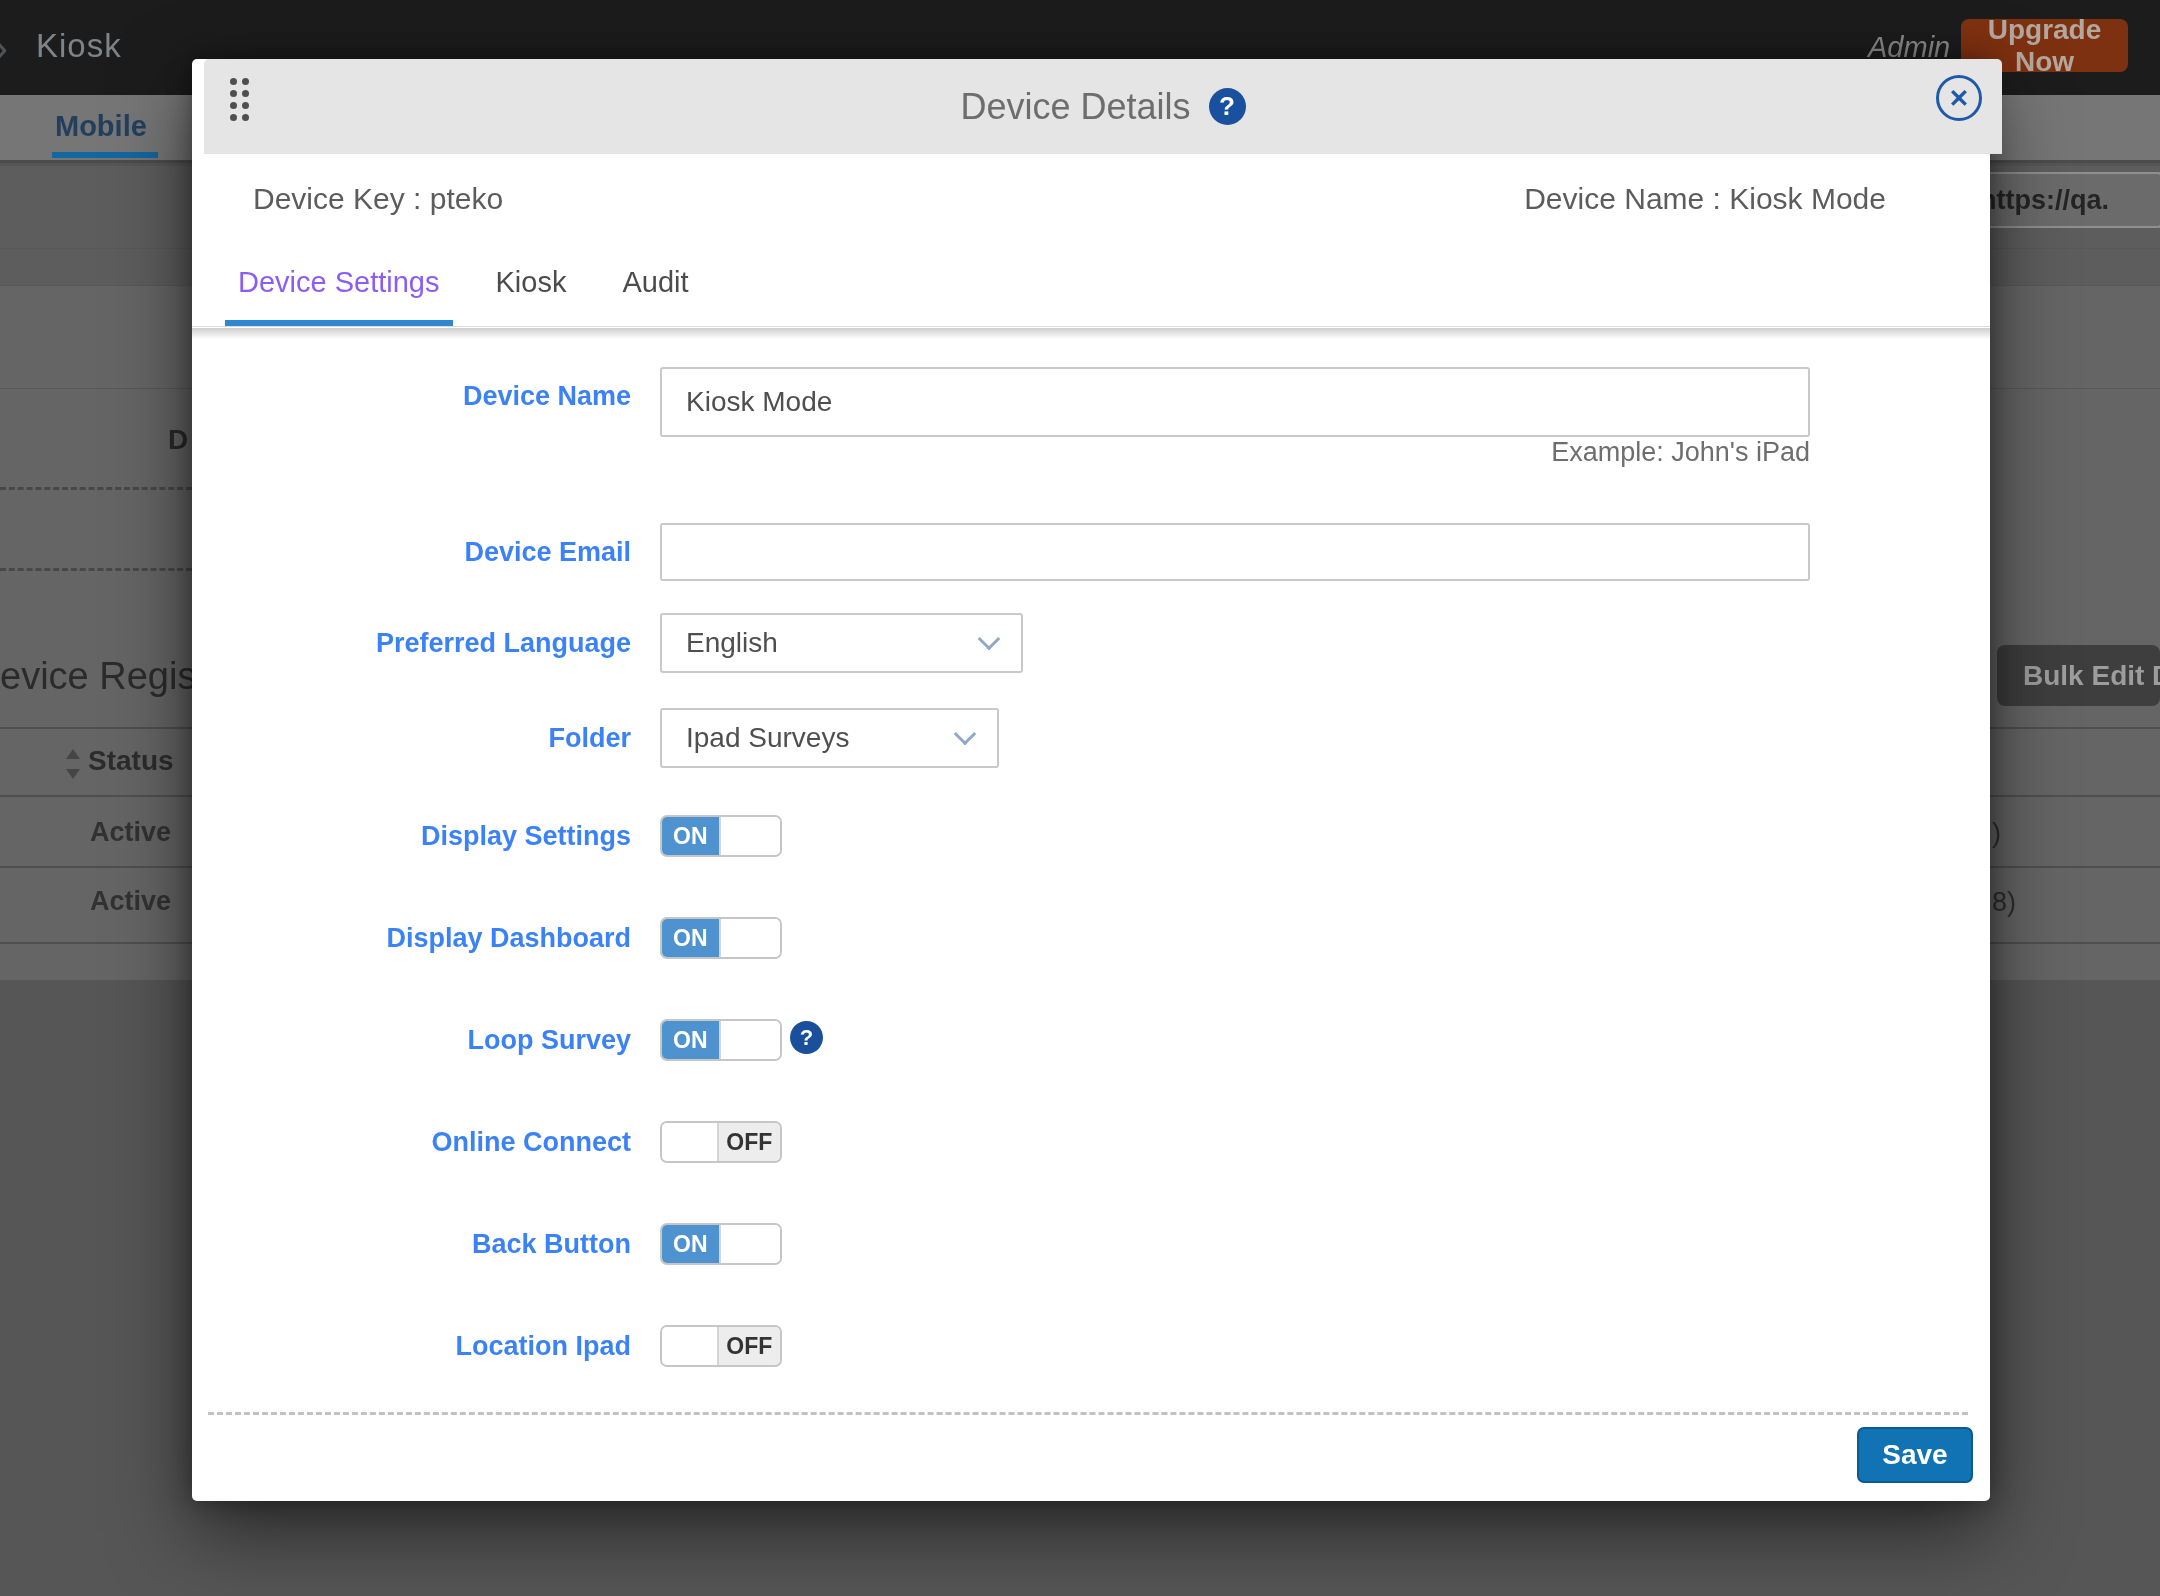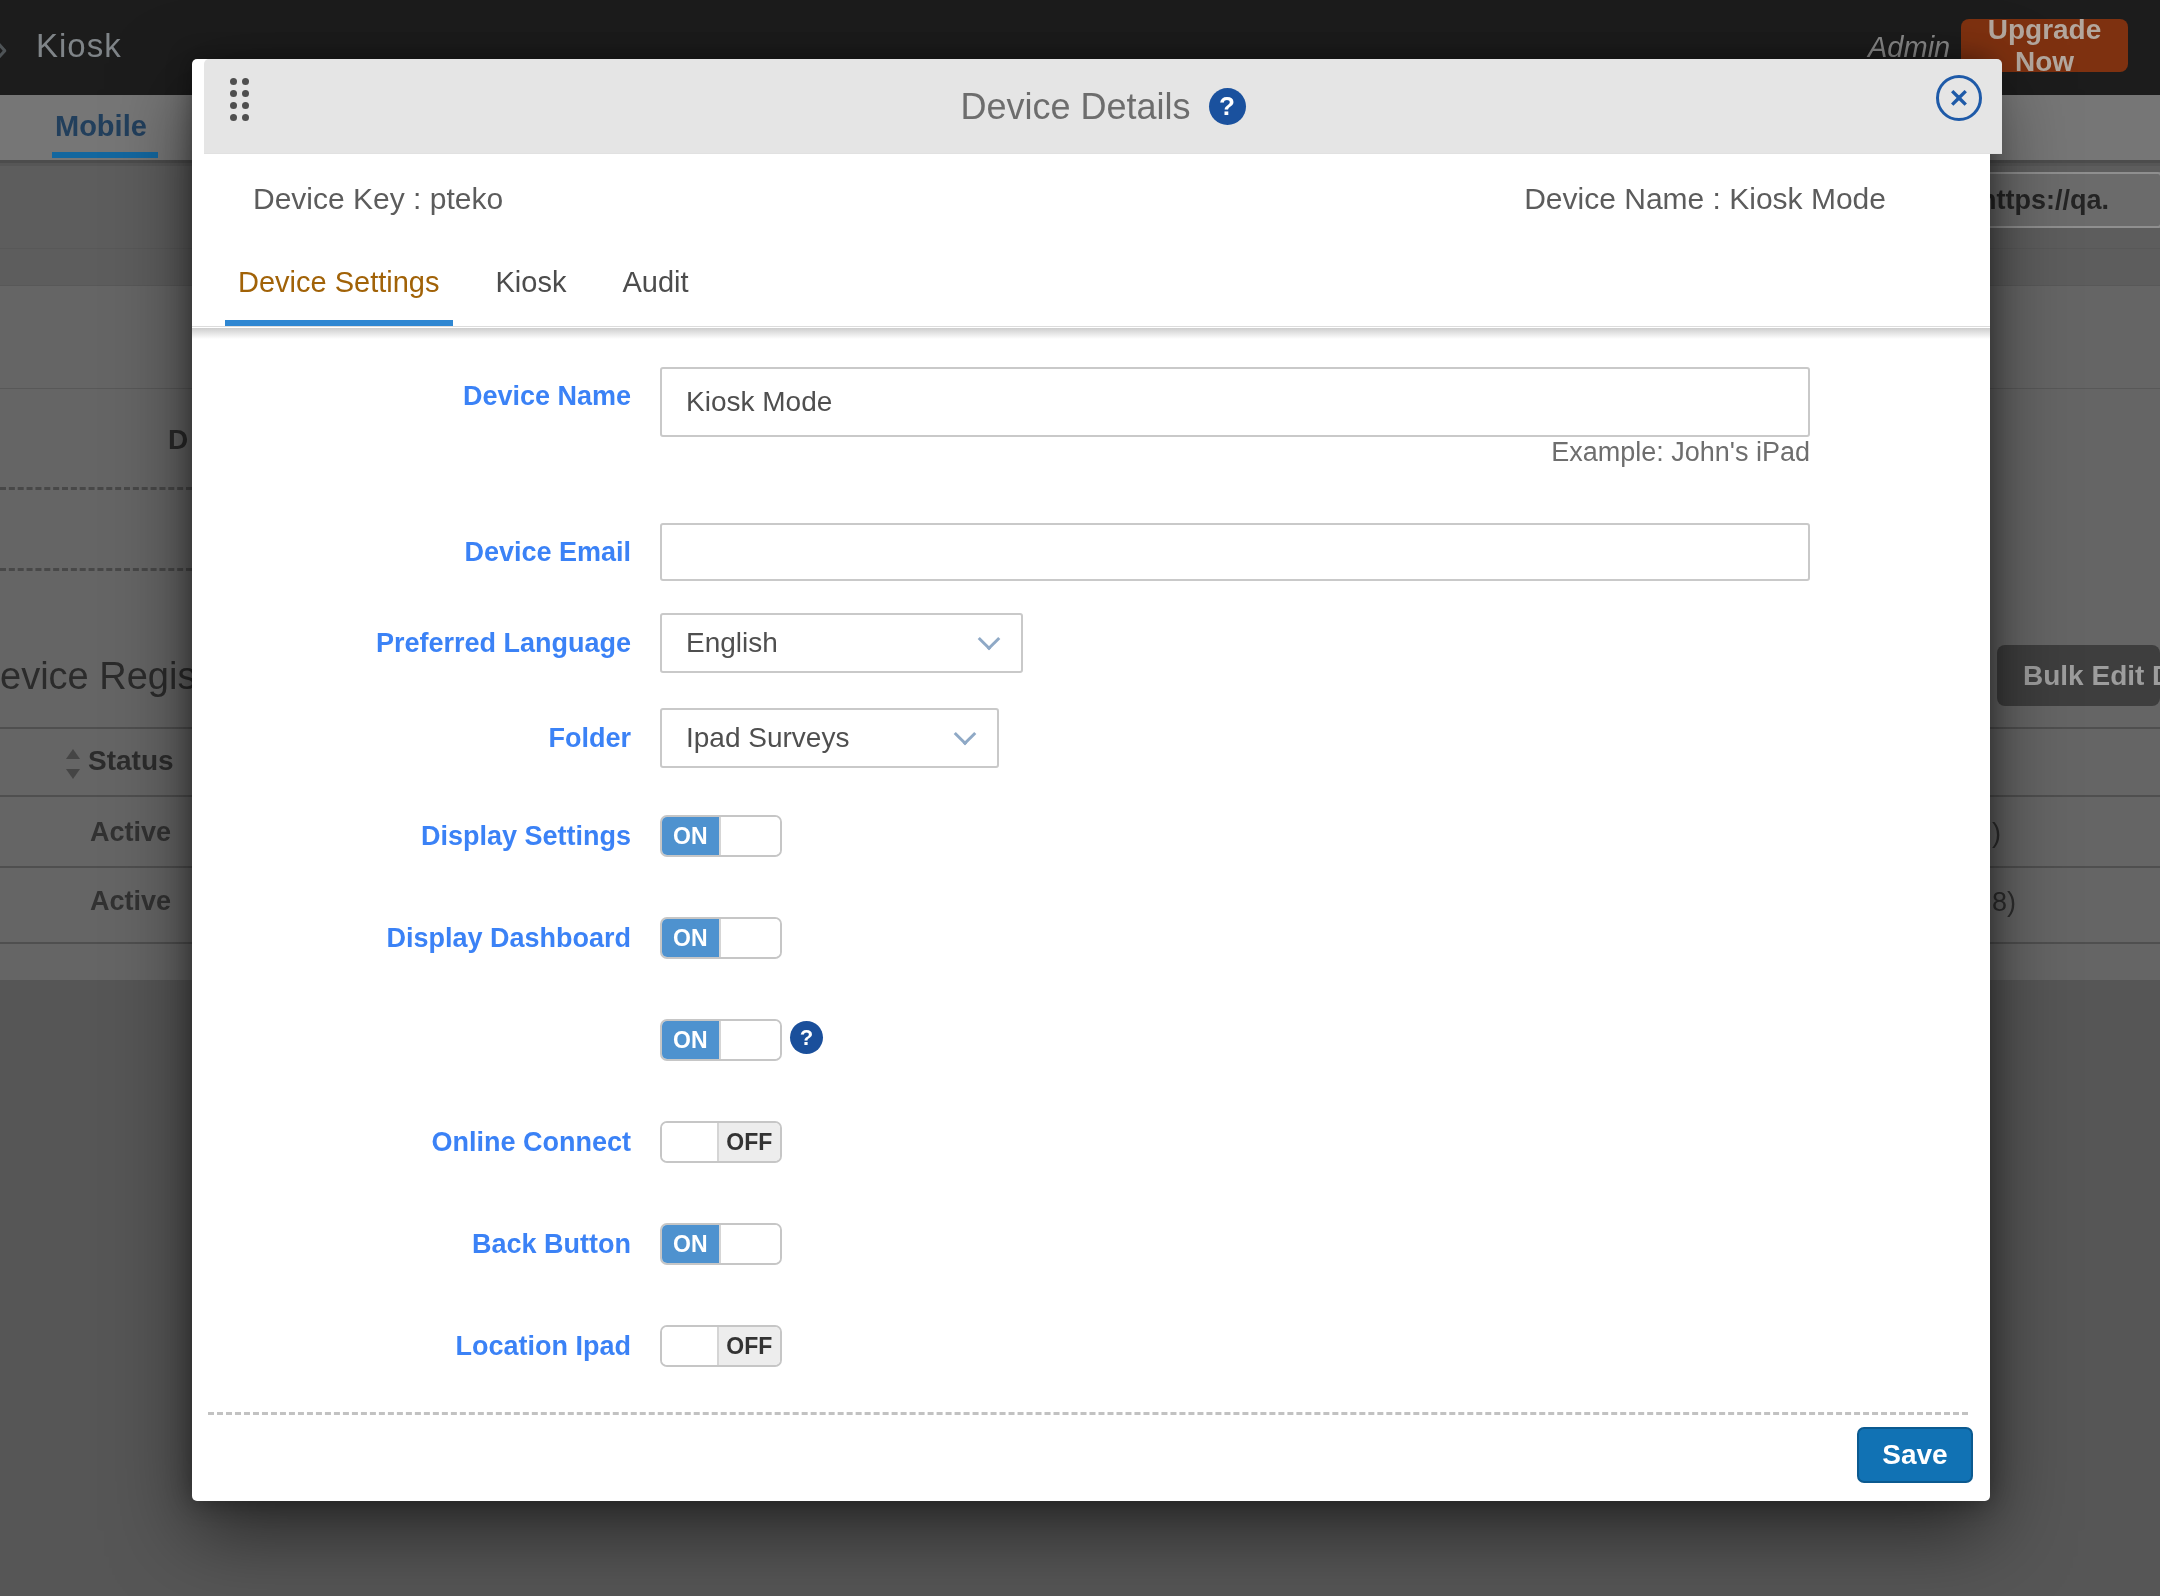--- a/index.html
+++ b/index.html
@@ -57,21 +57,21 @@
   .close-btn { position:absolute; right:20px; top:16px; width:46px; height:46px; border-radius:50%;
     border:3px solid #1e5aa8; background:transparent; color:#1e5aa8; font-size:25px; font-weight:bold;
     display:flex; align-items:center; justify-content:center; cursor:pointer; font-family:inherit; }
   .m-sub { position:absolute; left:0; top:95px; width:100%; height:90px; background:#ffffff;
     display:flex; align-items:center; justify-content:space-between; padding:0 104px 0 61px;
     font-size:30px; color:#5c5c5c; }
   .m-tabs { position:absolute; left:0; top:185px; width:100%; height:83px; border-bottom:1px solid #dcdcdc;
     display:flex; padding-left:33px; }
   .tab { height:100%; display:flex; align-items:center; padding:0 13px; margin-right:30px;
     font-size:29px; color:#4c4c4c; cursor:pointer; border-bottom:6px solid transparent; }
-  .tab.active { border-bottom-color:#2f87d2; color:#a16207; }
+  .tab.active { border-bottom-color:#2f87d2; color:#8b5cf6; }
   .tab-shadow { position:absolute; left:0; top:269px; width:100%; height:11px;
     background:linear-gradient(to bottom, rgba(90,90,90,0.30), rgba(255,255,255,0)); pointer-events:none; }
   .flabel { position:absolute; left:0; width:439px; display:flex; align-items:center;
     justify-content:flex-end; font-size:27px; font-weight:bold; color:#3b82f6; }
   .tinput { position:absolute; left:468px; width:1150px; border:2px solid #c9c9c9; border-radius:3px;
     background:#fff; font-size:28px; color:#4f4f4f; padding:0 24px; font-family:inherit; outline:none; }
   .helper { position:absolute; left:468px; top:378px; width:1150px; height:36px; text-align:right;
     font-size:27px; color:#6e6e6e; }
   .select { position:absolute; left:468px; height:60px; border:2px solid #c9c9c9; border-radius:3px;
     background:#fff; display:flex; align-items:center; justify-content:space-between;
@@ -197,20 +197,21 @@
       <span class="t-on">ON</span>
         <span class="t-knob"></span>
     </div>
 
     <div class="flabel" style="top:858px;height:42px">Display Dashboard</div>
     <div class="toggle on" style="top:858px">
       <span class="t-on">ON</span>
         <span class="t-knob"></span>
     </div>
 
+    <div class="flabel" style="top:960px;height:42px">Loop Survey</div>
     <div class="toggle on" style="top:960px">
       <span class="t-on">ON</span>
         <span class="t-knob"></span>
     </div>
     <span class="loop-help">?</span>
 
     <div class="flabel" style="top:1062px;height:42px">Online Connect</div>
     <div class="toggle off" style="top:1062px">
       <span class="t-knob"></span>
         <span class="t-off">OFF</span>

